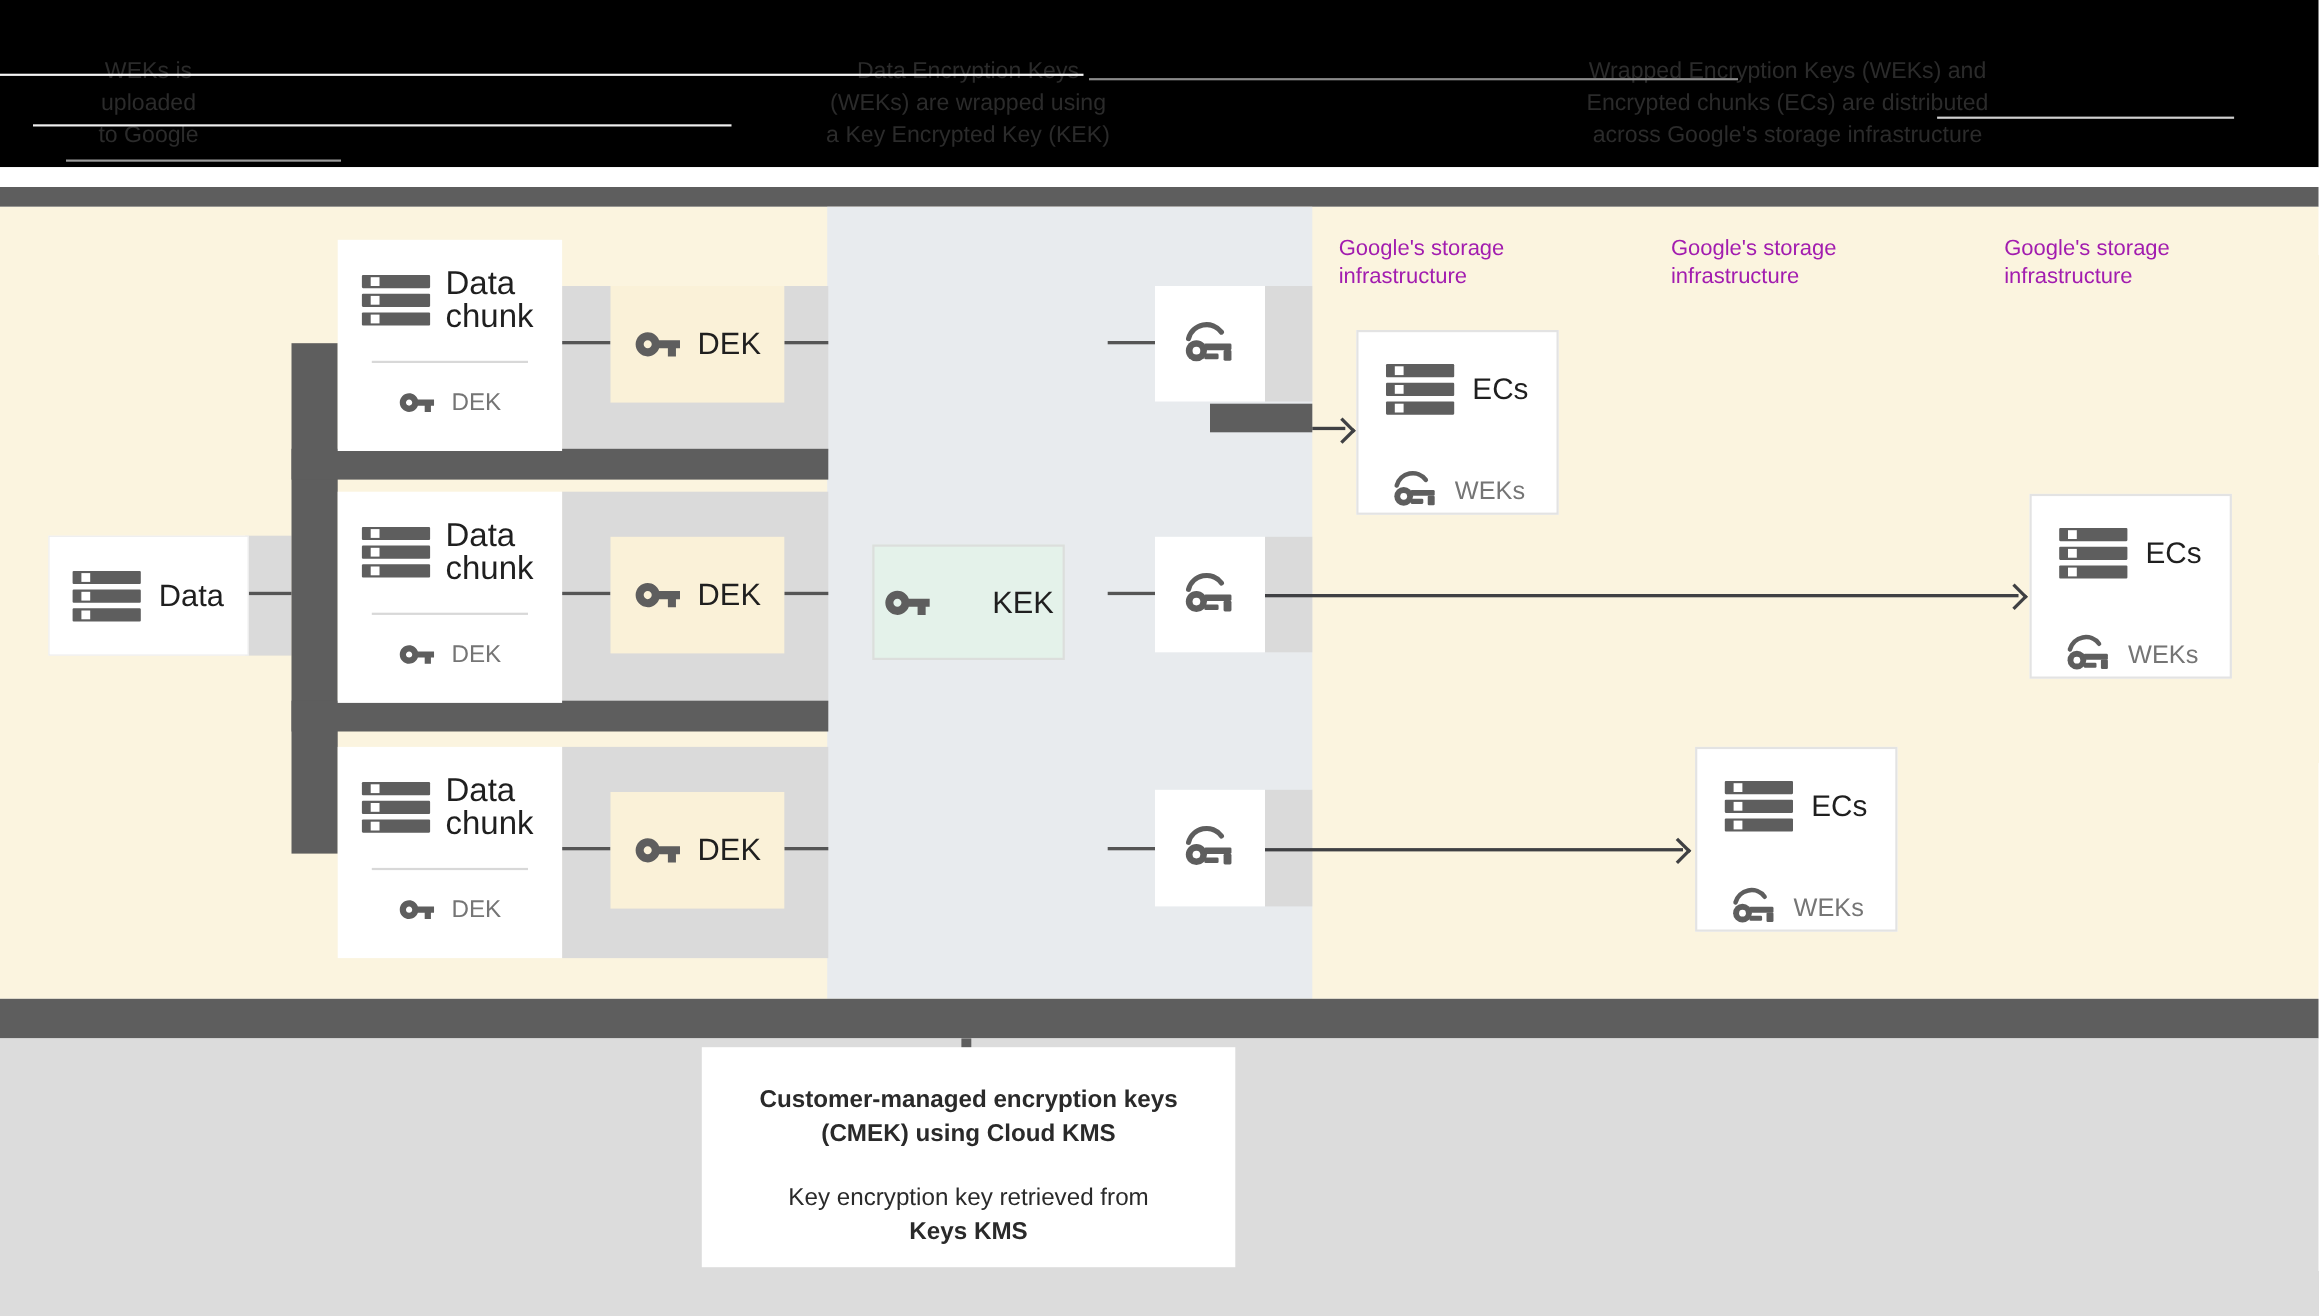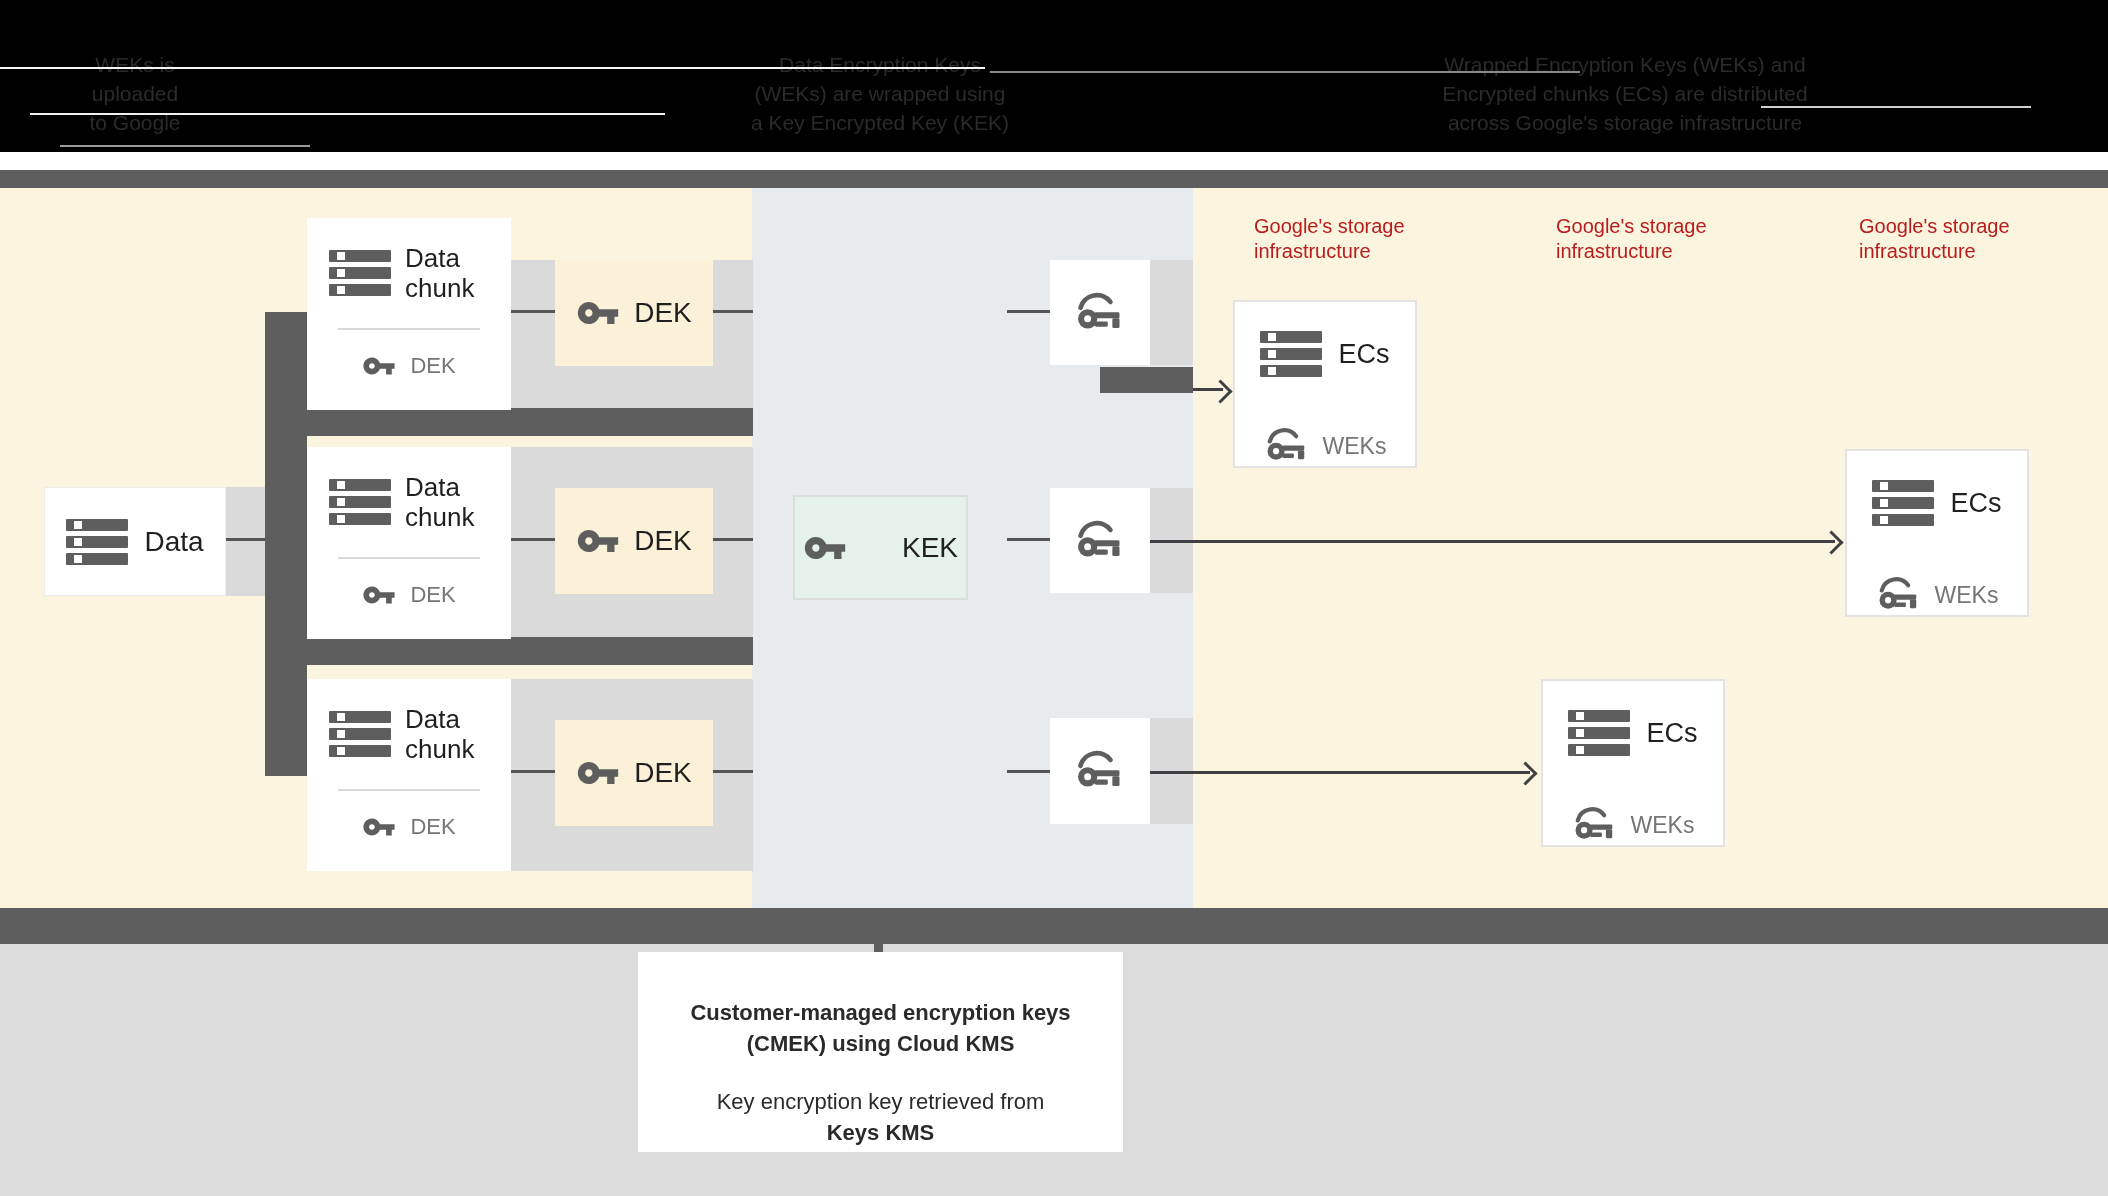--- a/index.html
+++ b/index.html
@@ -33,42 +33,42 @@
   .stack .sbar::before{content:"";position:absolute;left:8px;top:2px;width:8px;height:8px;background:#fff;}
 
   .divider{height:2px;background:#d8d8d8;width:70%;margin:0 auto;}
 
   .lbl-black{color:#1f1f1f;}
   .lbl-gray{color:#757575;}
 
   .chunkbox{width:204px;height:192px;display:flex;flex-direction:column;}
   .chunkbox .r1{flex:0 0 110px;display:flex;align-items:center;justify-content:center;gap:14px;}
   .chunkbox .r2{flex:0 0 72px;display:flex;align-items:center;justify-content:center;gap:14px;}
-  .chunk-title{font-size:26px;line-height:30px;width:84px;}
+  .chunk-title{font-size:30px;line-height:30px;width:84px;}
 
   .ecsbox{width:184px;height:168px;display:flex;flex-direction:column;}
   .ecsbox .r1{flex:0 0 104px;display:flex;align-items:center;justify-content:center;gap:16px;}
   .ecsbox .r2{flex:0 0 80px;display:flex;align-items:center;justify-content:center;gap:13px;}
 
   .keycard{display:flex;align-items:center;justify-content:center;gap:14px;}
   .dekfill{background:#faf1d8;}
   .kekfill{background:#e4f2ea;border:2px solid #dcdedc;box-sizing:border-box;}
 
   .thin{position:absolute;height:3px;background:#555555;}
   .arrowline{position:absolute;height:3px;background:#3f4043;}
   .chev{position:absolute;width:14px;height:14px;border-top:3px solid #3f4043;border-right:3px solid #3f4043;transform:rotate(45deg);}
 
-  .storage-lbl{position:absolute;width:190px;color:#b91c1c;font-size:20px;line-height:25px;margin-left:37px;}
+  .storage-lbl{position:absolute;width:190px;color:#a21caf;font-size:20px;line-height:25px;}
 
   
   .bar-bottom{left:0;top:908px;width:2108px;height:36px;background:#5e5e5e;}
   .bottom-area{left:0;top:944px;width:2108px;height:252px;background:#dcdcdc;}
   .tick{left:874px;top:944px;width:9px;height:9px;background:#5e5e5e;}
   .caption-card{left:638px;top:952px;width:485px;height:200px;background:#ffffff;
-                text-align:center;color:#2a2a2a;font-size:22px;line-height:31px;padding-top:45px;box-sizing:border-box;}
+                text-align:center;color:#2a2a2a;font-size:22px;line-height:31px;padding-top:31px;box-sizing:border-box;}
   .caption-card .b{font-weight:bold;}
   .spacer{height:27px;}
 </style>
 </head>
 <body>
 
 <svg width="0" height="0" style="position:absolute">
   <defs>
     <g id="plainkey">
       <path d="M12.65 10C11.83 7.67 9.61 6 7 6c-3.31 0-6 2.69-6 6s2.69 6 6 6c2.61 0 4.83-1.67 5.65-4H17v4h4v-4h2v-4H12.65zM7 14c-1.1 0-2-.9-2-2s.9-2 2-2 2 .9 2 2-.9 2-2 2z"></path>

